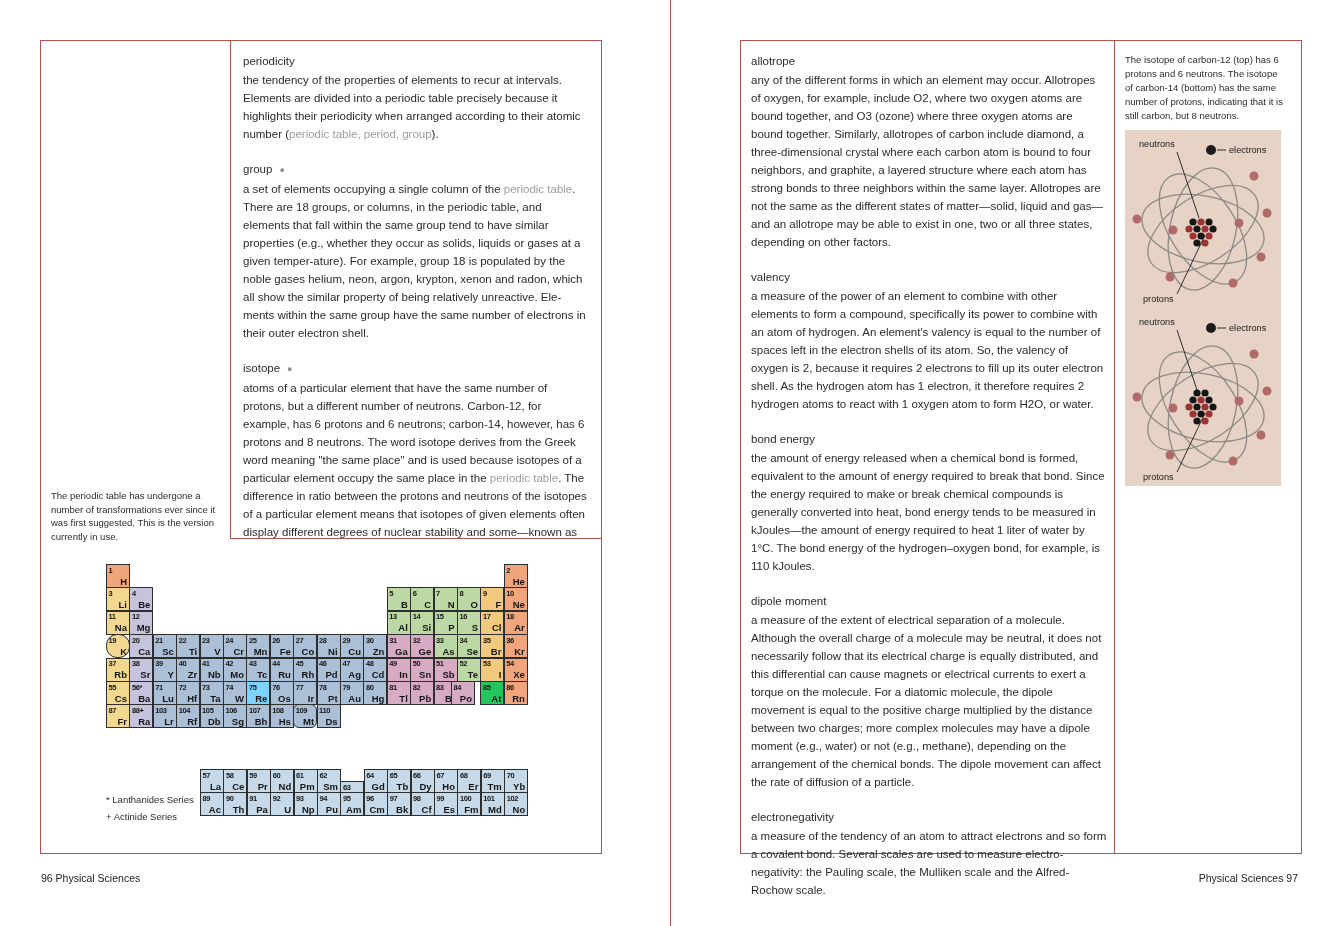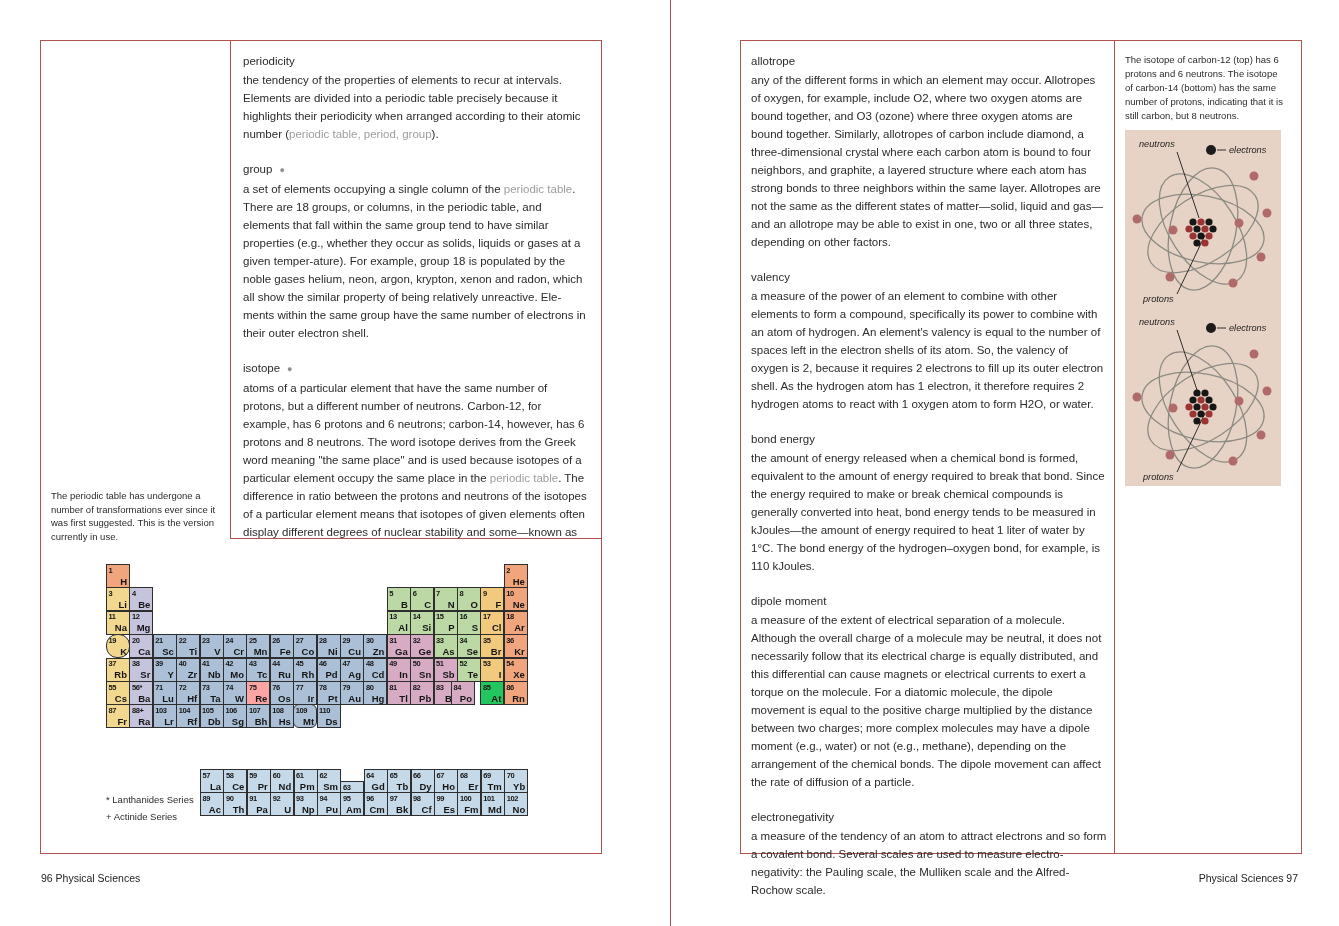--- a/index.html
+++ b/index.html
@@ -43,21 +43,21 @@
     border:1px solid #2e2e2e; color:#151515;
   }
   .pt-n { position:absolute; left:1.5px; top:0.5px; font-size:7.5px; font-weight:bold; letter-spacing:-0.4px; }
   .pt-s { position:absolute; right:2px; bottom:0.5px; font-size:9.5px; font-weight:bold; }
   .series-label { position:absolute; left:0; font-size:9.5px; }
 
   
   #sidebar-line { position:absolute; left:373px; top:-1px; width:1px; height:814px; background:var(--red); }
   #sidebar { position:absolute; left:384px; top:12px; width:166px; }
   #sidebar-caption { width:162px; font-size:9.5px; line-height:14px; }
-  #atom-panel { margin-top:7px; width:140px;font-style:italic; }
+  #atom-panel { margin-top:7px; width:140px; }
   #atom-panel svg { display:block; }
 
   .footer { position:absolute; top:872px; font-size:10.5px; color:#222; }
   #footer-left { left:41px; }
   #footer-right { right:41px; }
 </style>
 </head>
 <body>
 
 <div class="center-line"></div>
@@ -315,21 +315,21 @@
           <span class="pt-s">Hf</span>
         </div>
         <div class="pt-cell" style="left: 93.6px; top: 117px; background: rgb(171, 192, 215);">
           <span class="pt-n">73</span>
           <span class="pt-s">Ta</span>
         </div>
         <div class="pt-cell" style="left: 117px; top: 117px; background: rgb(171, 192, 215);">
           <span class="pt-n">74</span>
           <span class="pt-s">W</span>
         </div>
-        <div class="pt-cell" style="left: 140.4px; top: 117px; background: #fca5a5;">
+        <div class="pt-cell" style="left: 140.4px; top: 117px; background: #7dd3fc;">
           <span class="pt-n">75</span>
           <span class="pt-s">Re</span>
         </div>
         <div class="pt-cell" style="left: 163.8px; top: 117px; background: rgb(171, 192, 215);">
           <span class="pt-n">76</span>
           <span class="pt-s">Os</span>
         </div>
         <div class="pt-cell" style="left: 187.2px; top: 117px; background: rgb(171, 192, 215);">
           <span class="pt-n">77</span>
           <span class="pt-s">Ir</span>

